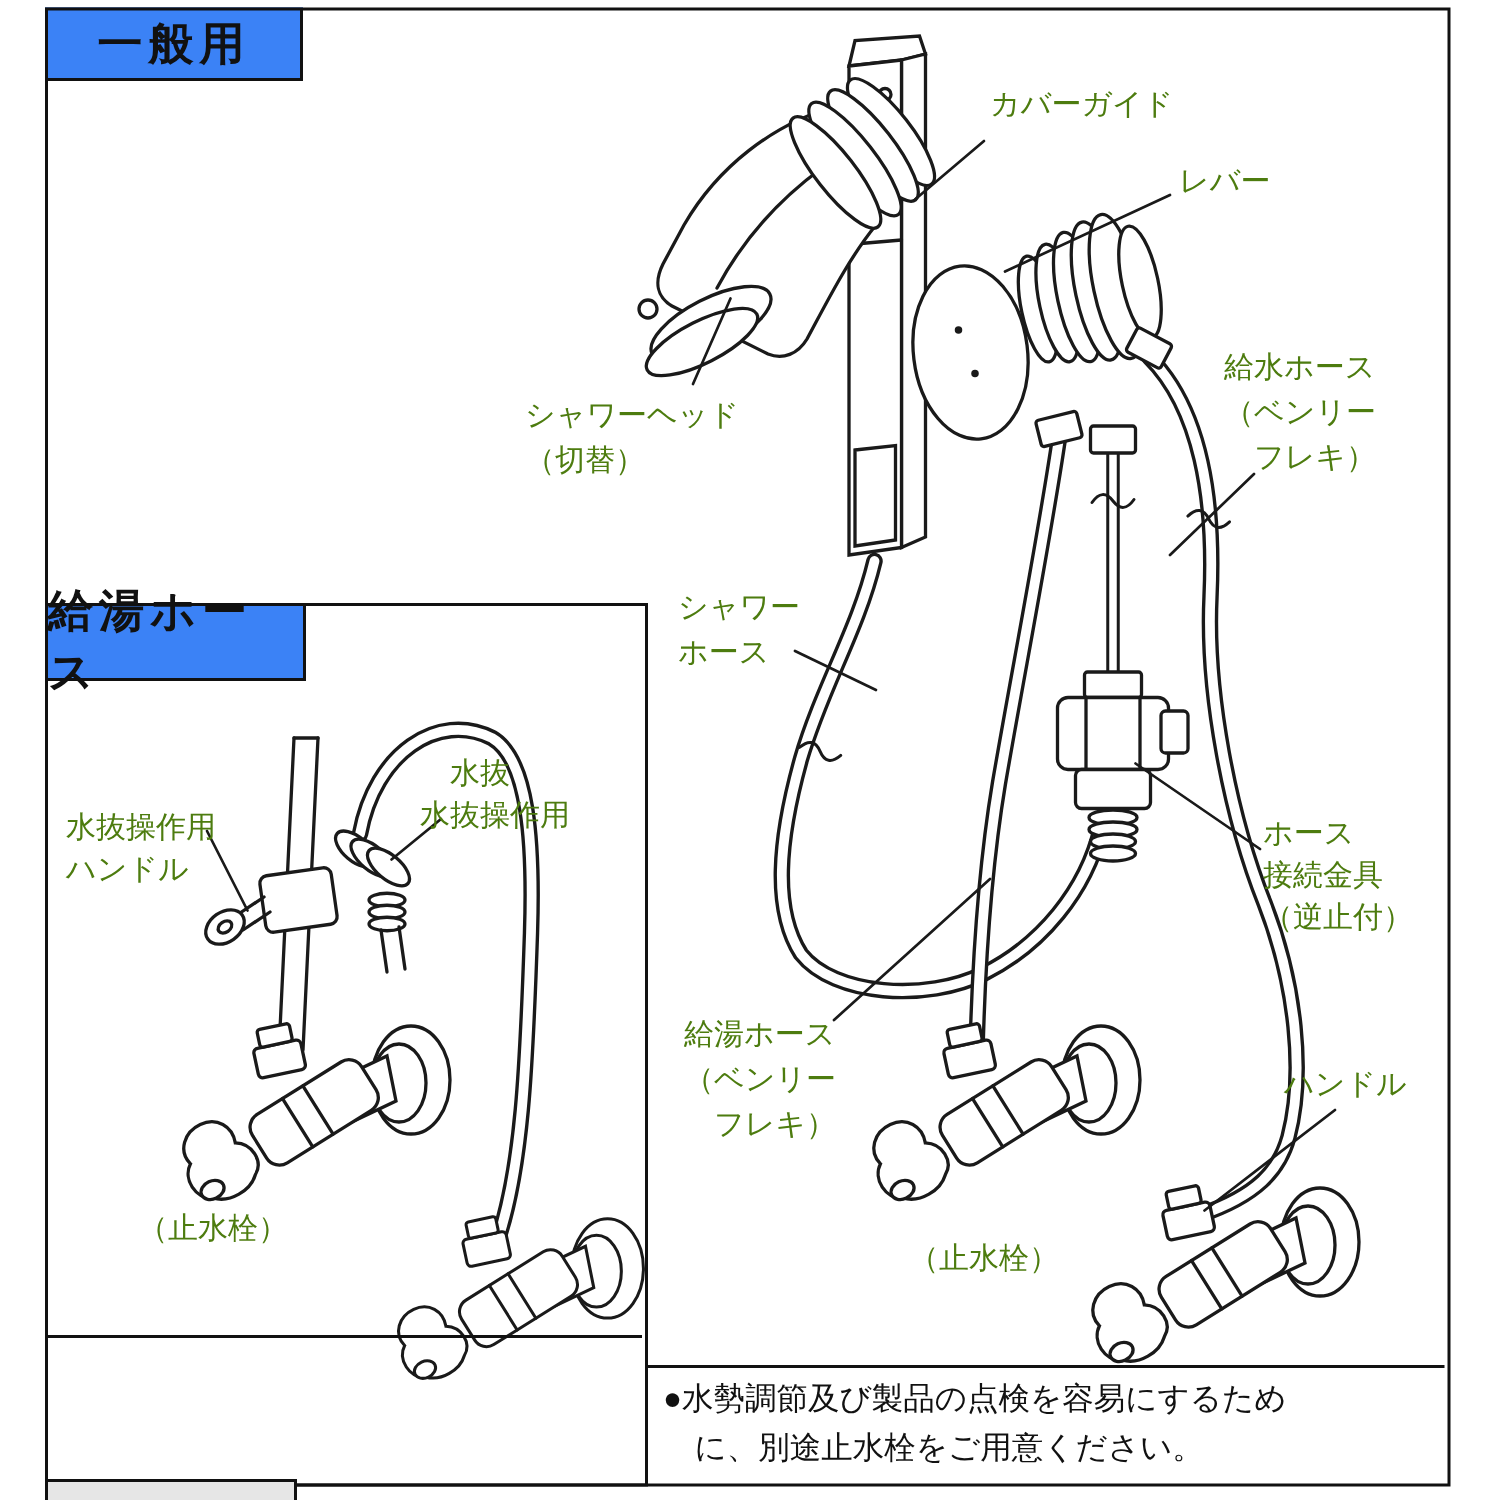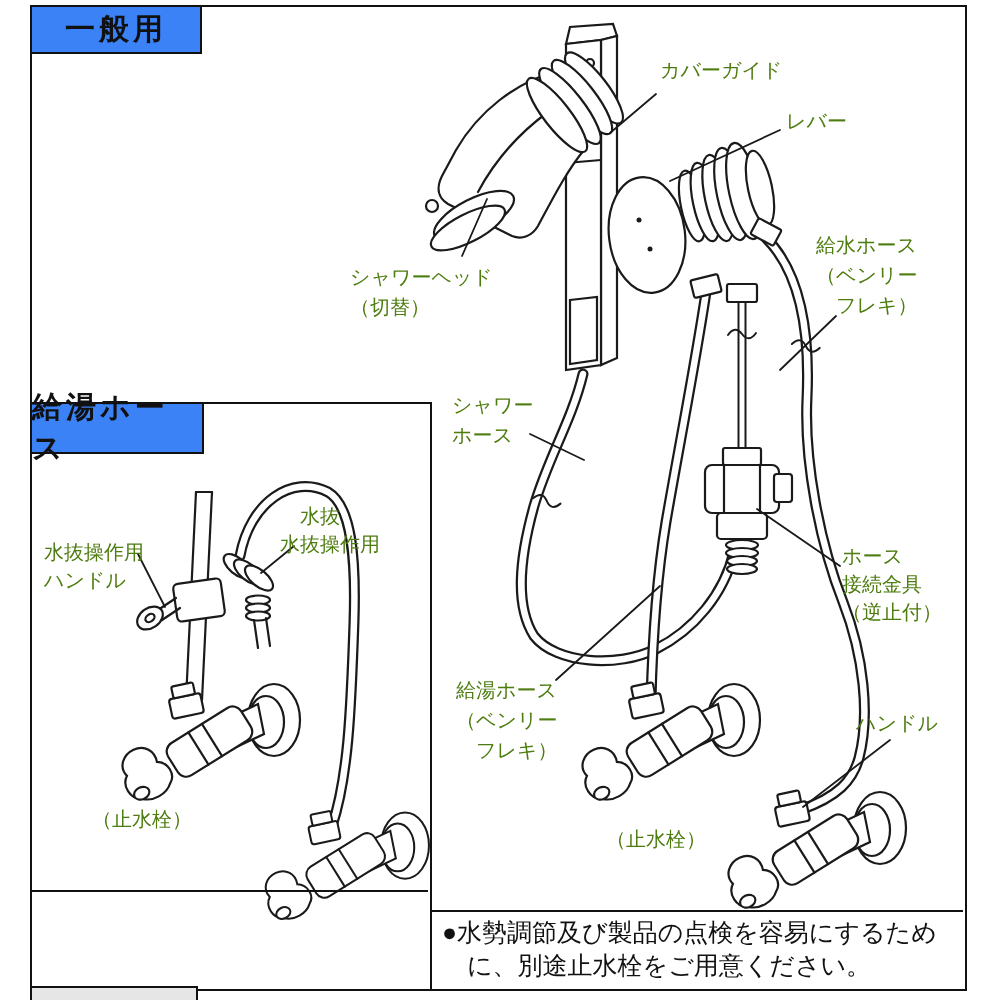--- a/index.html
+++ b/index.html
@@ -223,16 +223,16 @@
 （逆止付）</div>
   <div class="lbl" style="left:856px;top:708px;">ハンドル</div>
   <div class="lbl" style="left:606px;top:824px;">（止水栓）</div>
 
   <div class="lbl" style="left:44px;top:496px;line-height:28px;margin-top:42px;">水抜操作用
 ハンドル</div>
   <div class="lbl" style="left:280px;top:502px;line-height:28px;">　水抜
 水抜操作用</div>
   <div class="lbl" style="left:92px;top:804px;">（止水栓）</div>
 
-  <div class="note" style="left:442px;top:916px;font-size:25px;line-height:33px;">●水勢調節及び製品の点検を容易にするため
+  <div class="note" style="left:442px;top:916px;font-size:21px;line-height:33px;">●水勢調節及び製品の点検を容易にするため
 　に、別途止水栓をご用意ください。</div>
 
 </div>
 
 </body></html>

